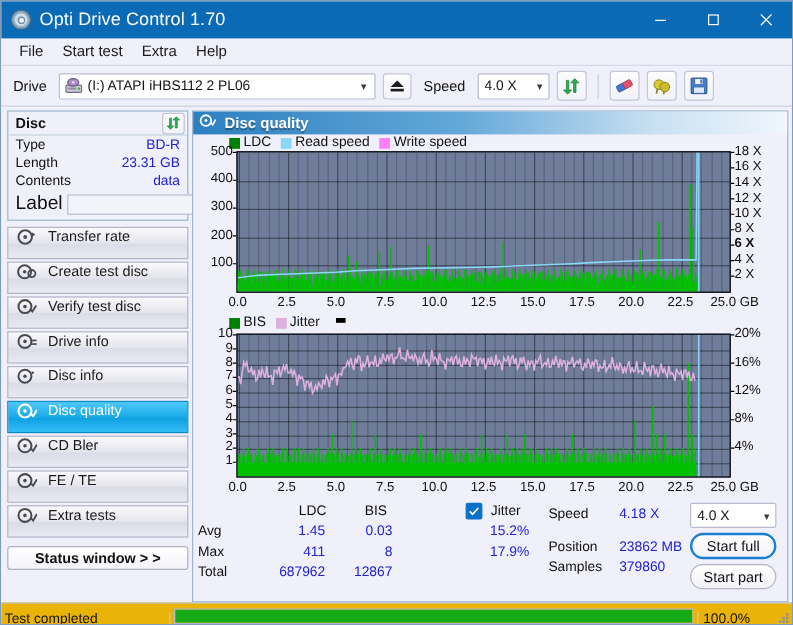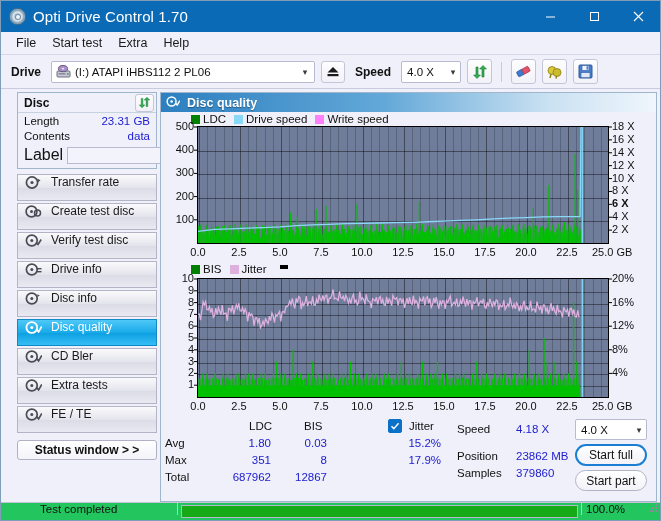--- a/index.html
+++ b/index.html
@@ -72,21 +72,21 @@
   #toolbar {
     height: 34px;
     background: #eff0fa;
     display: flex;
     align-items: center;
     padding: 0 6px;
     gap: 6px;
     border-bottom: 1px solid #c8cade;
   }
   #drive-label, #speed-label {
-    font-size: 12px; font-weight: bold; color: #111;
+    font-size: 12px; font-weight: normal; color: #111;
     margin-left: 4px; margin-right: 4px;
   }
   #drive-combo {
     flex: 0 0 auto;
     width: 264px; height: 22px;
     background: #ffffff;
     border: 1px solid #b9bcd0;
     border-radius: 2px;
     display: flex; align-items: center;
     padding: 0 2px 0 4px;
@@ -129,21 +129,21 @@
   #body {
     display: flex;
     height: 413px;
     background: #eff0fa;
   }
 
   
   #sidebar {
     width: 158px;
     flex: 0 0 158px;
-    padding: 3px 2px 0 16px;
+    padding: 3px 2px 0 5px;
     display: flex; flex-direction: column;
   }
   #disc-panel {
     border: 1px solid #9fb6cc;
     background: #eff0fa;
     padding: 0;
   }
   #disc-head {
     display: flex; align-items: center;
     height: 20px;
@@ -296,24 +296,24 @@
     width: 14px; height: 14px;
     background: #0a70c8;
     border: 1px solid #0a70c8;
     border-radius: 2px;
     display: flex; align-items: center; justify-content: center;
   }
 
   
   #statusbar {
     height: 20px;
-    background: #22c55e;
+    background: #eab308;
     border-top: 1px solid #c3c5d6;
-    display: flex; align-items: flex-start;
-    font-size: 11.5px; color: #111; padding-left: 36px;
+    display: flex; align-items: flex-end;
+    font-size: 11.5px; color: #111;
   }
   #sb-text {
     width: 141px;
     display: flex; align-items: center;
     padding-left: 3px;
     border-right: 1px solid #c3c5d6;
   }
   #sb-progress-cell {
     flex: 1;
     display: flex; align-items: center;
@@ -439,20 +439,24 @@
 
     <div id="disc-panel">
       <div id="disc-head">
         <div id="disc-head-title">Disc</div>
         <div id="disc-refresh">
           <svg width="13" height="13" viewBox="0 0 16 16">
             <path d="M4 3 L4 11 L1.6 11 L5 14.5 L8.4 11 L6 11 L6 3 Z" fill="#2fae4e" stroke="#177a33" stroke-width=".6"></path>
             <path d="M12 13 L12 5 L14.4 5 L11 1.5 L7.6 5 L10 5 L10 13 Z" fill="#2fae4e" stroke="#177a33" stroke-width=".6"></path>
           </svg>
         </div>
+      </div>
+      <div class="disc-row">
+        <span class="disc-key">Type</span>
+        <span class="disc-val">BD-R</span>
       </div>
       <div class="disc-row">
         <span class="disc-key">Length</span>
         <span class="disc-val">23.31 GB</span>
       </div>
       <div class="disc-row">
         <span class="disc-key">Contents</span>
         <span class="disc-val">data</span>
       </div>
       <div id="label-row">
@@ -541,31 +545,31 @@
         <span>CD Bler</span>
       </div>
       <div class="nav-item">
         <span class="nav-ico">
           <svg width="17" height="15" viewBox="0 0 17 15">
               <circle cx="6.8" cy="7.5" r="5.4" fill="none" stroke="#4b4b55" stroke-width="1.7"></circle>
               <circle cx="6.8" cy="7.5" r="1.5" fill="#4b4b55"></circle>
               <path d="M11.6 9.6 l2 2.2 3.2 -5.4" fill="none" stroke="#4b4b55" stroke-width="1.6"></path>
             </svg>
         </span>
-        <span>Extra tests</span>
+        <span>FE / TE</span>
       </div>
       <div class="nav-item">
         <span class="nav-ico">
           <svg width="17" height="15" viewBox="0 0 17 15">
               <circle cx="6.8" cy="7.5" r="5.4" fill="none" stroke="#4b4b55" stroke-width="1.7"></circle>
               <circle cx="6.8" cy="7.5" r="1.5" fill="#4b4b55"></circle>
               <path d="M11.6 9.6 l2 2.2 3.2 -5.4" fill="none" stroke="#4b4b55" stroke-width="1.6"></path>
             </svg>
         </span>
-        <span>FE / TE</span>
+        <span>Extra tests</span>
       </div>
     </div>
 
     <div id="status-window-btn">Status window &gt; &gt;</div>
   </div>
 
   <div id="content">
     <div id="content-head">
       <span>
         <svg width="14" height="13" viewBox="0 0 17 15">
@@ -578,21 +582,21 @@
     </div>
 
     <div class="chart-block">
       <div class="legend">
         <span class="lg">
             <span class="sw" style="background:#008000"></span>
             <span>LDC</span>
           </span>
         <span class="lg">
             <span class="sw" style="background:#8ad8f8"></span>
-            <span>Drive speed</span>
+            <span>Read speed</span>
           </span>
         <span class="lg">
             <span class="sw" style="background:#ff80ff"></span>
             <span>Write speed</span>
           </span>
       </div>
       <div class="plotwrap" id="plot1wrap" style="height:136px;">
         <div class="plotarea" id="plot1" style="left: 36px; top: 0px; width: 412px; height: 118px;">
             <div class="grid-v" style="left: 1px;"></div>
             <div class="grid-v minor" style="left: 9px;"></div>
@@ -1869,22 +1873,22 @@
         <svg width="10" height="10" viewBox="0 0 10 10">
             <path d="M1.5 5.2 L3.8 7.6 L8.6 2.3" fill="none" stroke="#fff" stroke-width="1.4"></path>
           </svg>
       </div>
       <div class="cell hdr" style="left:248px; top:4px;">Jitter</div>
 
       <div class="cell hdr" style="left:4px;  top:21px;">Avg</div>
       <div class="cell hdr" style="left:4px;  top:38px;">Max</div>
       <div class="cell hdr" style="left:4px;  top:55px;">Total</div>
 
-      <div class="cell num" style="left:62px; top:21px; width:48px; text-align:right;">1.80</div>
-      <div class="cell num" style="left:62px; top:38px; width:48px; text-align:right;">351</div>
+      <div class="cell num" style="left:62px; top:21px; width:48px; text-align:right;">1.45</div>
+      <div class="cell num" style="left:62px; top:38px; width:48px; text-align:right;">411</div>
       <div class="cell num" style="left:42px; top:55px; width:68px; text-align:right;">687962</div>
 
       <div class="cell num" style="left:118px; top:21px; width:48px; text-align:right;">0.03</div>
       <div class="cell num" style="left:118px; top:38px; width:48px; text-align:right;">8</div>
       <div class="cell num" style="left:106px; top:55px; width:60px; text-align:right;">12867</div>
 
       <div class="cell num" style="left:238px; top:21px; width:42px; text-align:right;">15.2%</div>
       <div class="cell num" style="left:238px; top:38px; width:42px; text-align:right;">17.9%</div>
 
       <div class="cell hdr" style="left:296px; top:7px;">Speed</div>

